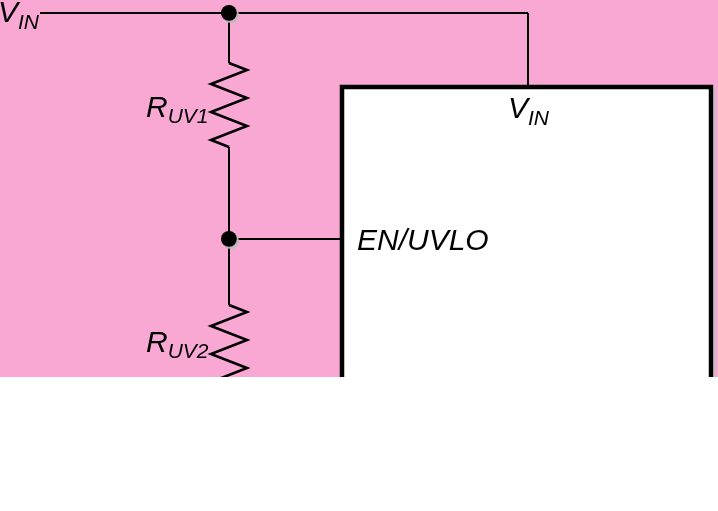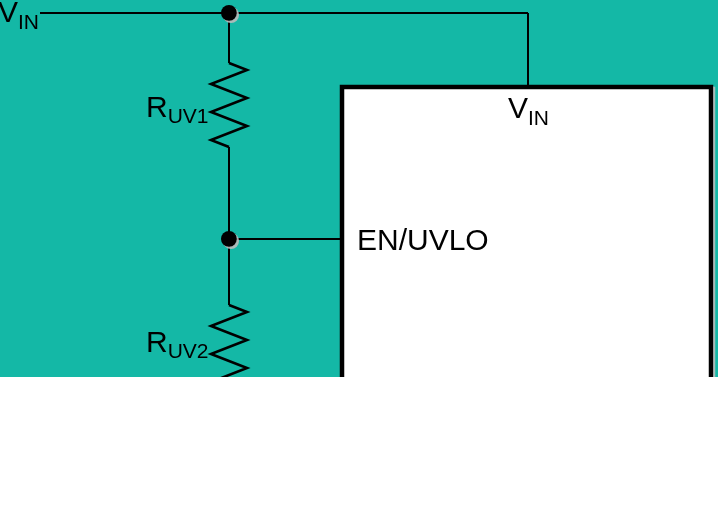--- a/index.html
+++ b/index.html
@@ -4,22 +4,23 @@
 <style>
   html, body {
     margin: 0;
     padding: 0;
     background: #ffffff;
   }
   .stage {
     position: relative;
     width: 718px;
     height: 377px;
-    background: #14b8a6;
+    background: #f9a8d4;
     overflow: hidden;
+    font-style: italic;
   }
   svg {
     display: block;
   }
   .wire {
     fill: none;
     stroke-width: 2;
     stroke-linecap: butt;
   }
   .res {

